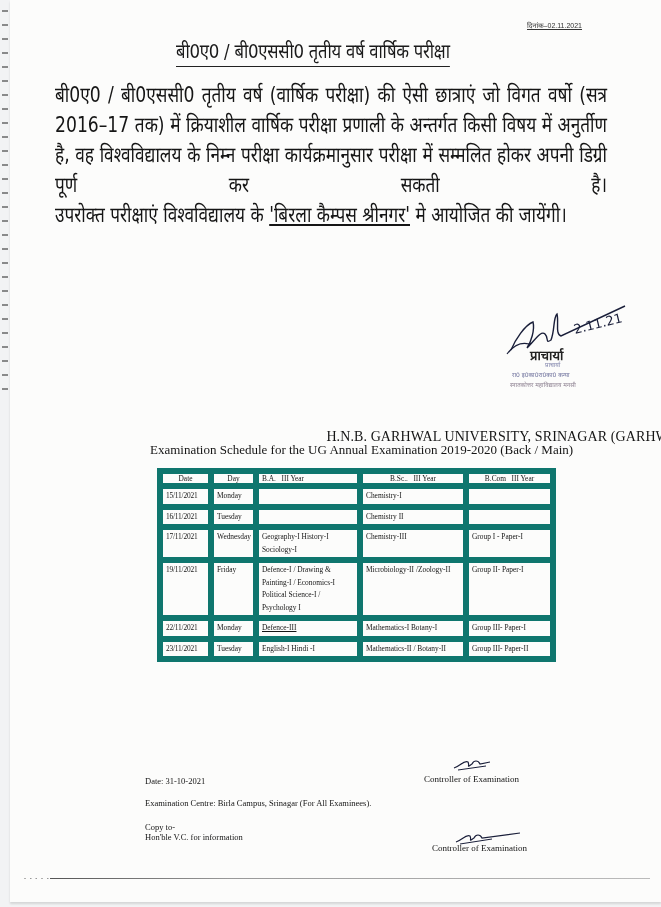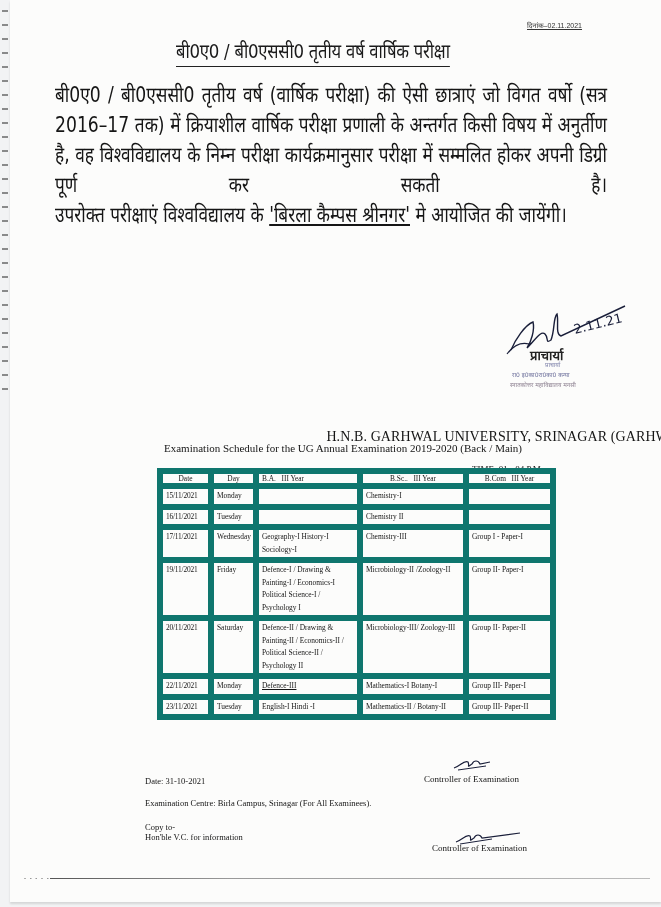--- a/index.html
+++ b/index.html
@@ -56,24 +56,24 @@
   .principal-org2 {
     position: absolute; left: 510px; top: 381px;
     font-family: "DejaVu Sans", sans-serif; font-size: 6px; color: #8a7e8e;
   }
   .uni-title {
     position: absolute; left: 0; width: 100%; top: 429px; text-align: right;
     font-size: 14px; letter-spacing: 0.1px;
   }
   .uni-title span { position: relative; left: 30px; }
   .exam-title {
-    position: absolute; left: 164px; top: 442px; font-size: 11px; white-space: nowrap;
+    position: absolute; left: 150px; top: 442px; font-size: 13px; white-space: nowrap;
   }
   .exam-time {
-    position: absolute; left: 472px; top: 428px; font-size: 9px; white-space: nowrap; margin-top: 36px;
+    position: absolute; left: 472px; top: 466px; font-size: 9px; white-space: nowrap; margin-top: 36px;
   }
   table.sched {
     position: absolute; left: 157px; top: 468px; width: 393px;
     border-collapse: collapse; font-size: 7.4px; table-layout: fixed;
   }
   table.sched th, table.sched td {
     border: 6px solid #0f766e; padding: 1px 3px; vertical-align: top;
     line-height: 12.5px; text-align: left;
   }
   table.sched th { font-weight: normal; font-size: 7.4px; line-height: 9px; padding: 0 3px; }
@@ -174,30 +174,20 @@
         <td class="date-cell">19/11/2021</td>
         <td class="day-cell">Friday</td>
         <td class="ba-cell" style="white-space: pre-line;">Defence-I  /  Drawing  &amp;
 Painting-I  /  Economics-I
 Political Science-I          /
 Psychology I</td>
         <td class="bsc-cell">Microbiology-II /Zoology-II</td>
         <td class="bcom-cell">Group II- Paper-I</td>
       </tr>
       <tr>
-        <td class="date-cell">20/11/2021</td>
-        <td class="day-cell">Saturday</td>
-        <td class="ba-cell" style="white-space: pre-line;">Defence-II  /  Drawing  &amp;
-Painting-II / Economics-II /
-Political      Science-II      /
-Psychology II</td>
-        <td class="bsc-cell">Microbiology-III/ Zoology-III</td>
-        <td class="bcom-cell">Group II- Paper-II</td>
-      </tr>
-      <tr>
         <td class="date-cell">22/11/2021</td>
         <td class="day-cell">Monday</td>
         <td class="ba-cell" style="white-space: pre-line; text-decoration: underline;">Defence-III</td>
         <td class="bsc-cell">Mathematics-I  Botany-I</td>
         <td class="bcom-cell">Group III- Paper-I</td>
       </tr>
       <tr>
         <td class="date-cell">23/11/2021</td>
         <td class="day-cell">Tuesday</td>
         <td class="ba-cell" style="white-space: pre-line; margin-left: 41px;">English-I  Hindi -I</td>

